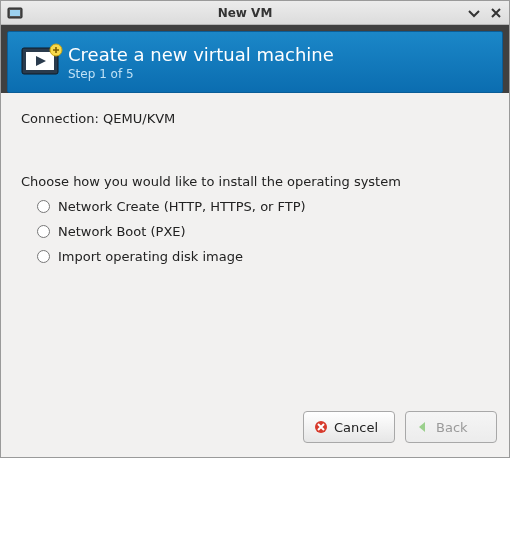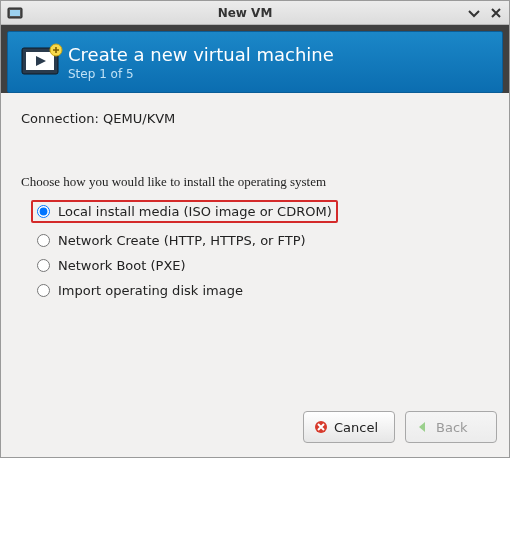--- a/index.html
+++ b/index.html
@@ -71,21 +71,21 @@
     color: #bfe1f5;
   }
 
   
   .content {
     flex: 1;
     padding: 18px 24px 10px 20px;
     background: #f2f1f0;
   }
   .conn-row { margin-bottom: 48px; font-size: 13px; }
-  .choose-label { margin-bottom: 10px; font-size: 13px; font-family: Liberation Serif, serif; }
+  .choose-label { margin-bottom: 10px; font-size: 13px; }
   .options { margin-left: 16px; display:flex; flex-direction:column; gap:10px; }
   .opt {
     display: flex;
     align-items: center;
     gap: 8px;
     font-size: 13px;
     cursor: pointer;
   }
   .opt input { margin:0; }
   .opt.highlight {
@@ -177,24 +177,20 @@
     <div class="conn-row">
       <span>Connection:</span>
       <span> </span>
       <span>QEMU/KVM</span>
     </div>
 
     <div class="choose-label">Choose how you would like to install the operating system</div>
 
     <div class="options" id="options-container">
 
-    <label class="opt highlight">
-          <input type="radio" name="install-method" checked="" style="">
-          <span>Local install media (ISO image or CDROM)</span>
-        </label>
         <label class="opt">
           <input type="radio" name="install-method" style="">
           <span>Network Create (HTTP, HTTPS, or FTP)</span>
         </label>
         <label class="opt">
           <input type="radio" name="install-method" style="">
           <span>Network Boot (PXE)</span>
         </label>
         <label class="opt">
           <input type="radio" name="install-method" style="">

